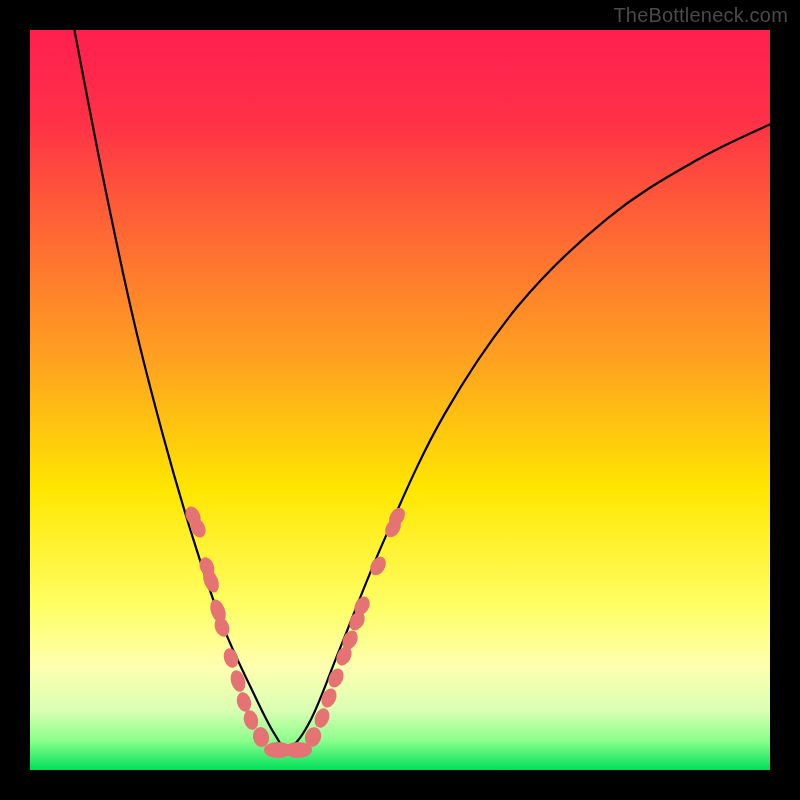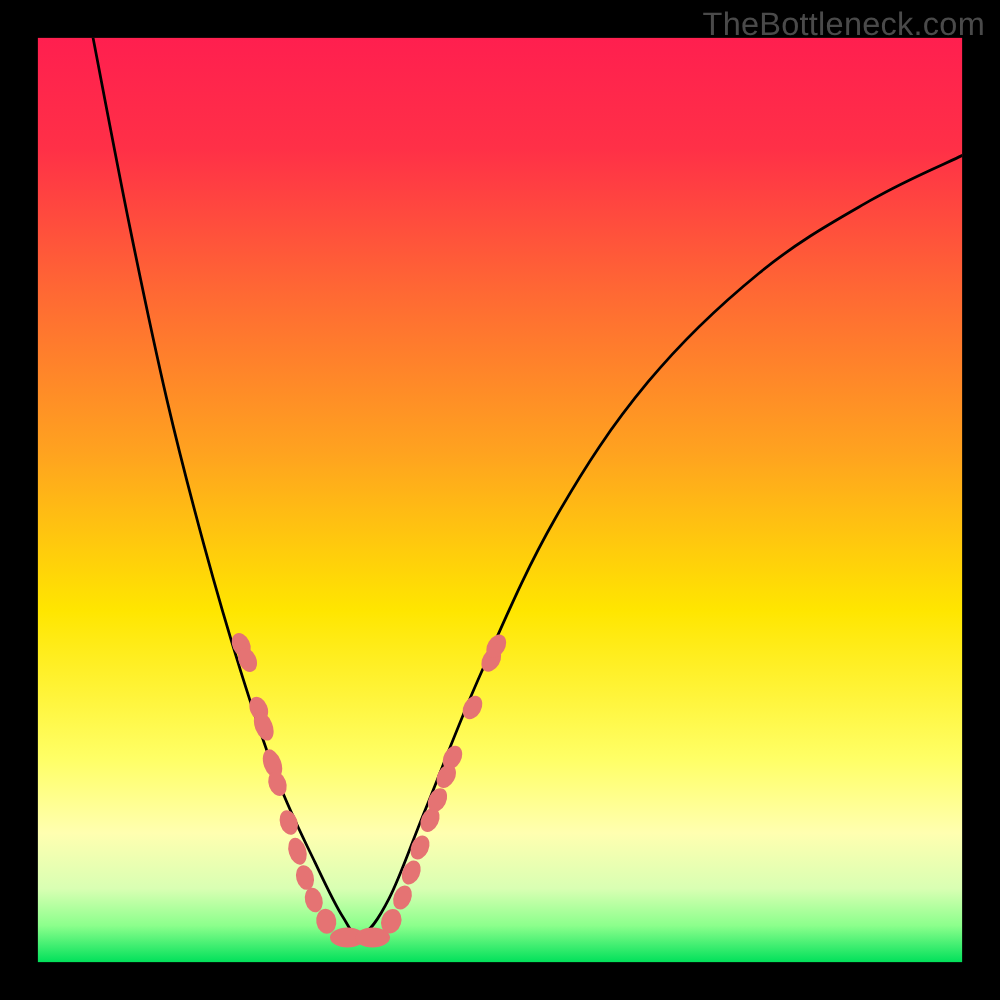--- a/index.html
+++ b/index.html
@@ -15,21 +15,21 @@
     position: relative;
     width: 800px;
     height: 800px;
     background: #000;
   }
   .watermark {
     position: absolute;
     top: 4px;
     right: 12px;
     color: #4a4a4a;
-    font-size: 26px;
+    font-size: 20px;
     font-weight: 500;
     letter-spacing: 0.2px;
     z-index: 10;
   }
   .plot-area {
     position: absolute;
     left: 30px;
     top: 30px;
     width: 740px;
     height: 740px;

